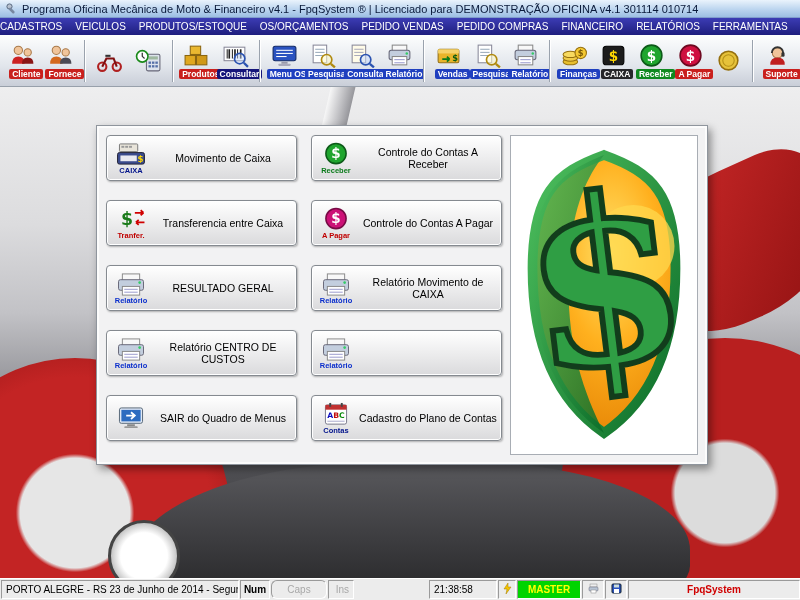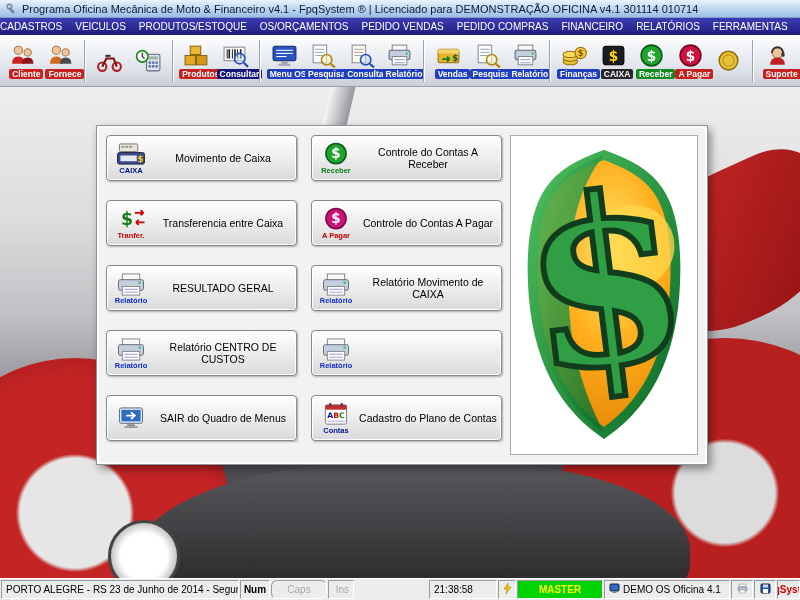--- a/index.html
+++ b/index.html
@@ -68,21 +68,21 @@
   
   .statusbar { height:22px; flex:0 0 22px; display:flex; align-items:stretch; background:#ececec;
     border-top:1px solid #fff; font-size:10px; color:#000; }
   .seg { display:flex; align-items:center; gap:3px; padding:0 4px; margin:1px 0 1px 1px;
     border:1px solid; border-color:#9a9a9a #ffffff #ffffff #9a9a9a; background:#ececec;
     white-space:nowrap; overflow:hidden; flex-shrink:0; }
   .seg svg { width:11px; height:11px; }
   .seg-location{width:238px;} .seg-num{width:30px;justify-content:center;font-weight:bold;}
   .seg-caps{width:56px;justify-content:center;color:#a8a8a8;border-radius:6px;} .seg-ins{width:26px;justify-content:flex-end;color:#a8a8a8;}
   .seg-date{width:73px;margin-top:48px;} .seg-time{width:68px;} .seg-bolt{width:18px;justify-content:center;}
-  .seg-master{width:86px;justify-content:center;background:#00d400;color:#ffff00;font-weight:bold;}
+  .seg-master{width:64px;justify-content:center;background:#00d400;color:#ffff00;font-weight:bold;}
   .seg-app{width:126px;} .seg-printer{width:22px;justify-content:center;} .seg-disk{width:22px;justify-content:center;}
   .seg-brand{flex:1 1 auto;justify-content:center;color:#d00000;font-weight:bold;}
 </style>
 </head>
 <body>
 
 <div class="window">
 
   <div class="titlebar">
     <span class="title-icon">
@@ -562,27 +562,20 @@
         <span>21:38:58</span>
       </div>
     <div class="seg seg-bolt">
       <span><svg viewBox="0 0 11 11">
             <polygon points="6,0 2,6 5,6 4,11 9,4 6,4" fill="#f5c400" stroke="#a07c00" stroke-width="0.5"></polygon>
           </svg></span>
     </div>
     <div class="seg seg-master">
         <span>MASTER</span>
       </div>
-    <div class="seg seg-app">
-      <span><svg viewBox="0 0 11 11">
-            <rect x="1" y="1" width="9" height="7" rx="1" fill="#2d6cc0" stroke="#123"></rect>
-            <rect x="3.5" y="8.5" width="4" height="1.5" fill="#888"></rect>
-          </svg></span>
-      <span>DEMO OS Oficina 4.1</span>
-    </div>
     <div class="seg seg-printer">
       <span><svg viewBox="0 0 11 11">
             <rect x="2" y="1" width="7" height="3" fill="#eee" stroke="#888" stroke-width="0.5"></rect>
             <rect x="1" y="4" width="9" height="4" rx="1" fill="#b8c4d4" stroke="#667" stroke-width="0.5"></rect>
             <rect x="3" y="7" width="5" height="3" fill="#fff" stroke="#888" stroke-width="0.5"></rect>
           </svg></span>
     </div>
     <div class="seg seg-disk">
       <span><svg viewBox="0 0 11 11">
             <rect x="1" y="1" width="9" height="9" rx="1" fill="#2a52c0" stroke="#123"></rect>

